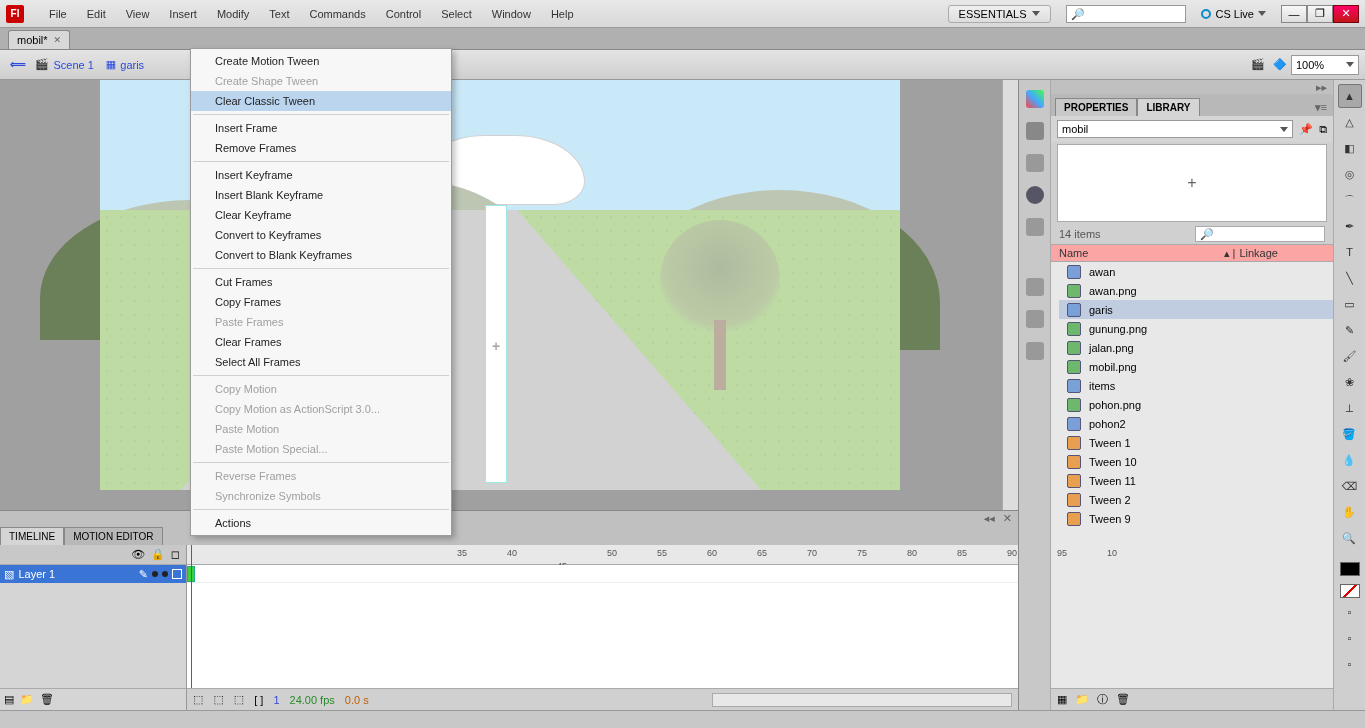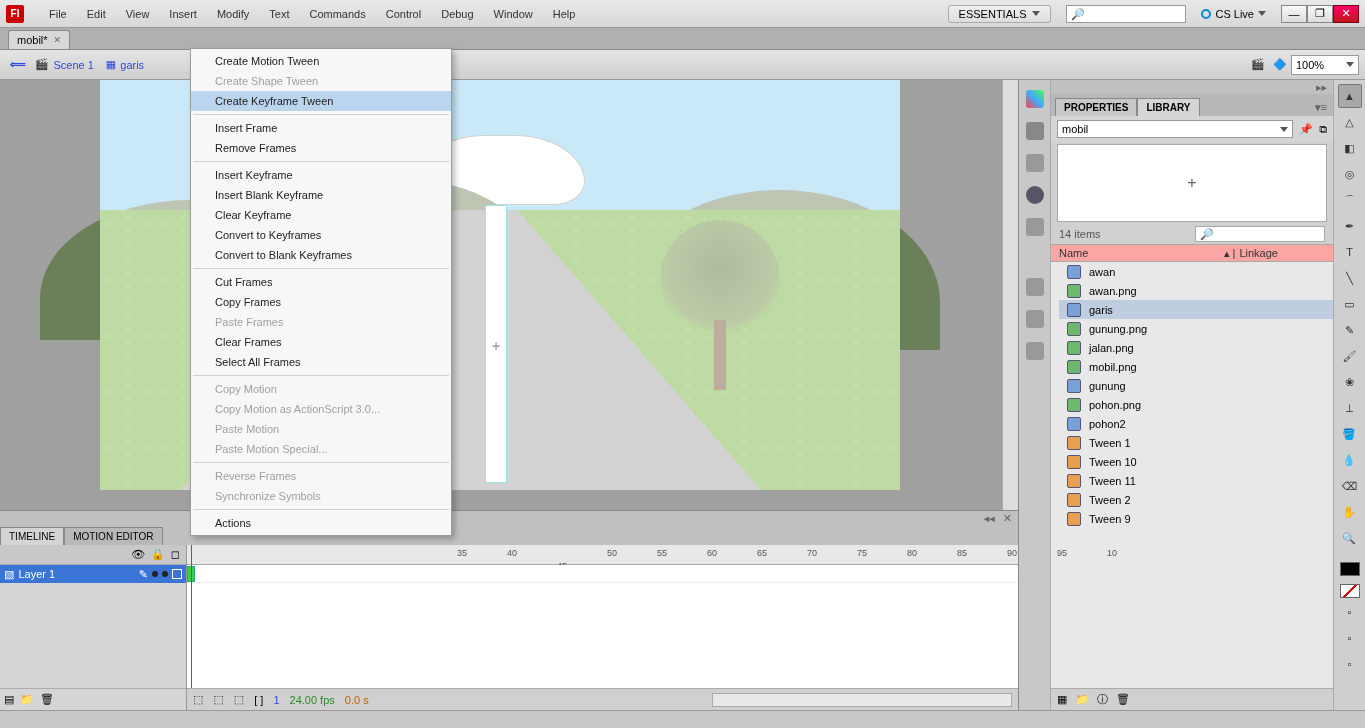--- a/index.html
+++ b/index.html
@@ -119,21 +119,21 @@
   <div class="logo">Fl</div>
   <div id="menu-items" style="display: flex;">
       <span class="menu-item">File</span>
       <span class="menu-item">Edit</span>
       <span class="menu-item">View</span>
       <span class="menu-item">Insert</span>
       <span class="menu-item">Modify</span>
       <span class="menu-item">Text</span>
       <span class="menu-item">Commands</span>
       <span class="menu-item">Control</span>
-      <span class="menu-item">Debug</span>
+      <span class="menu-item">Select</span>
       <span class="menu-item">Window</span>
       <span class="menu-item">Help</span>
     </div>
   <div class="spacer"></div>
   <div class="workspace-switch">
     <span>ESSENTIALS</span>
     <span class="triangle-down"></span>
   </div>
   <input class="search-top" placeholder="🔎" style="">
   <div class="cslive">
@@ -329,21 +329,21 @@
           <div class="lib-item">
             <span class="lib-icon bmp"></span>
             <span>jalan.png</span>
           </div>
           <div class="lib-item">
             <span class="lib-icon bmp"></span>
             <span>mobil.png</span>
           </div>
           <div class="lib-item">
             <span class="lib-icon "></span>
-            <span>gunung</span>
+            <span>items</span>
           </div>
           <div class="lib-item">
             <span class="lib-icon bmp"></span>
             <span>pohon.png</span>
           </div>
           <div class="lib-item">
             <span class="lib-icon "></span>
             <span>pohon2</span>
           </div>
           <div class="lib-item">
@@ -403,21 +403,21 @@
       <div class="tool">▫</div>
       <div class="tool">▫</div>
     </div>
 </div>
 
 <div class="statusbar"></div>
 
 <div class="ctxmenu" id="ctxmenu">
     <div class="mi">Create Motion Tween</div>
     <div class="mi disabled">Create Shape Tween</div>
-    <div class="mi hl">Create Keyframe Tween</div>
+    <div class="mi hl">Clear Classic Tween</div>
     <div class="sep"></div>
     <div class="mi">Insert Frame</div>
     <div class="mi">Remove Frames</div>
     <div class="sep"></div>
     <div class="mi">Insert Keyframe</div>
     <div class="mi">Insert Blank Keyframe</div>
     <div class="mi">Clear Keyframe</div>
     <div class="mi">Convert to Keyframes</div>
     <div class="mi">Convert to Blank Keyframes</div>
     <div class="sep"></div>

